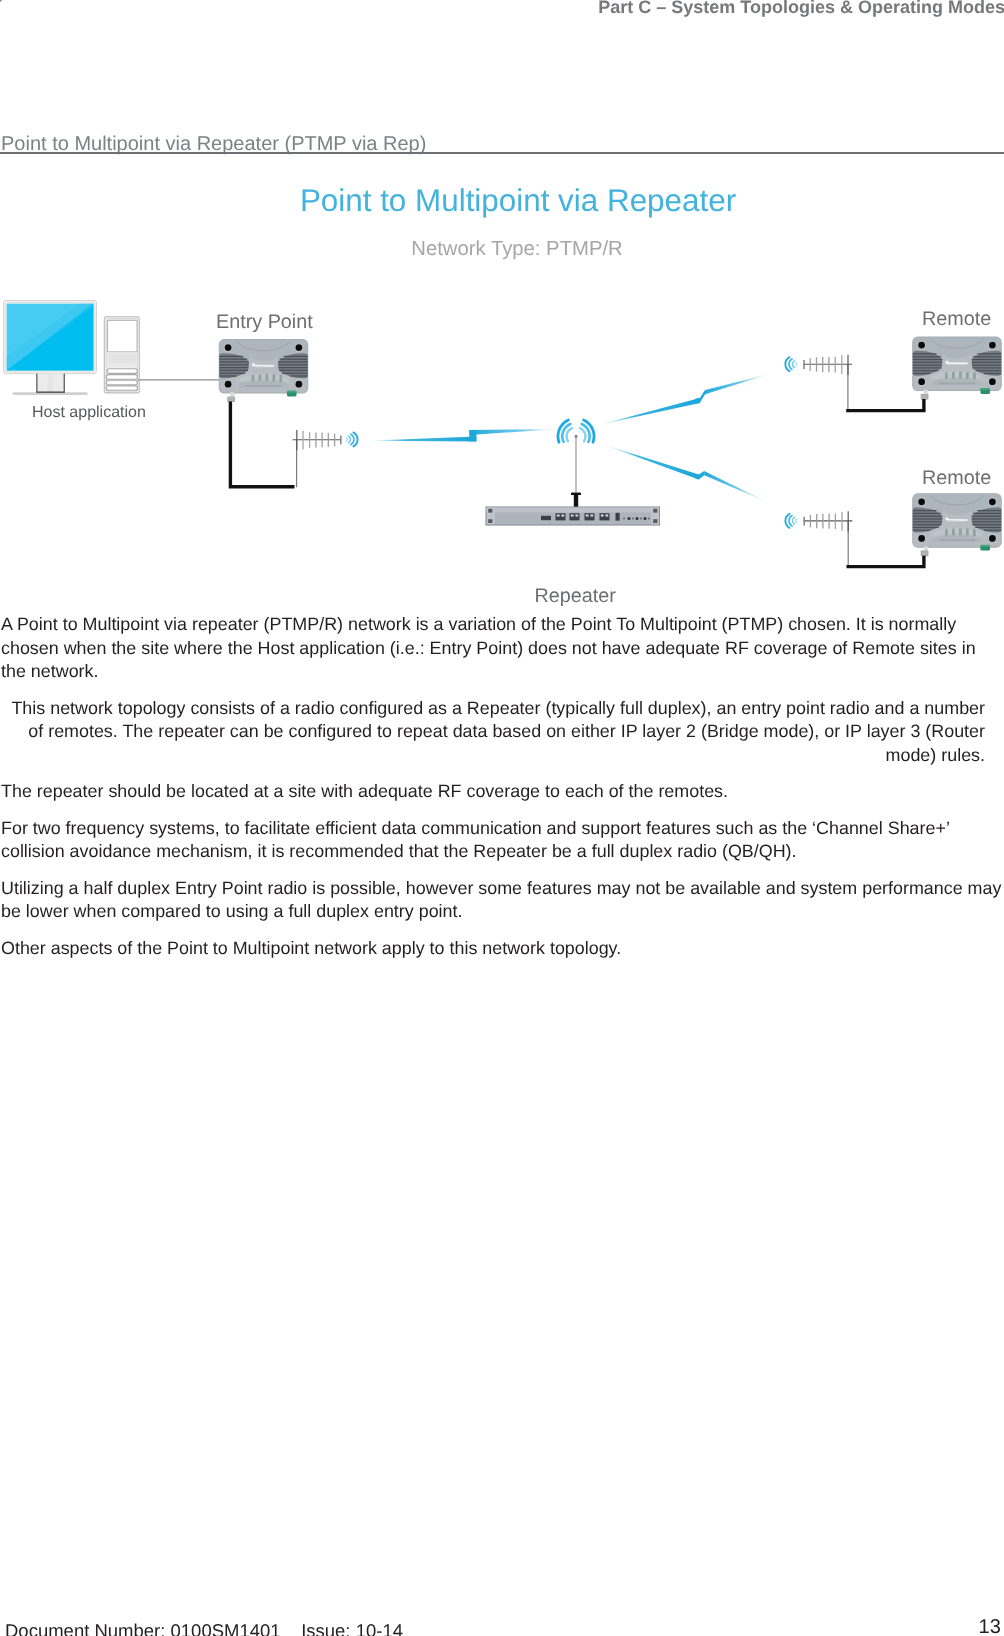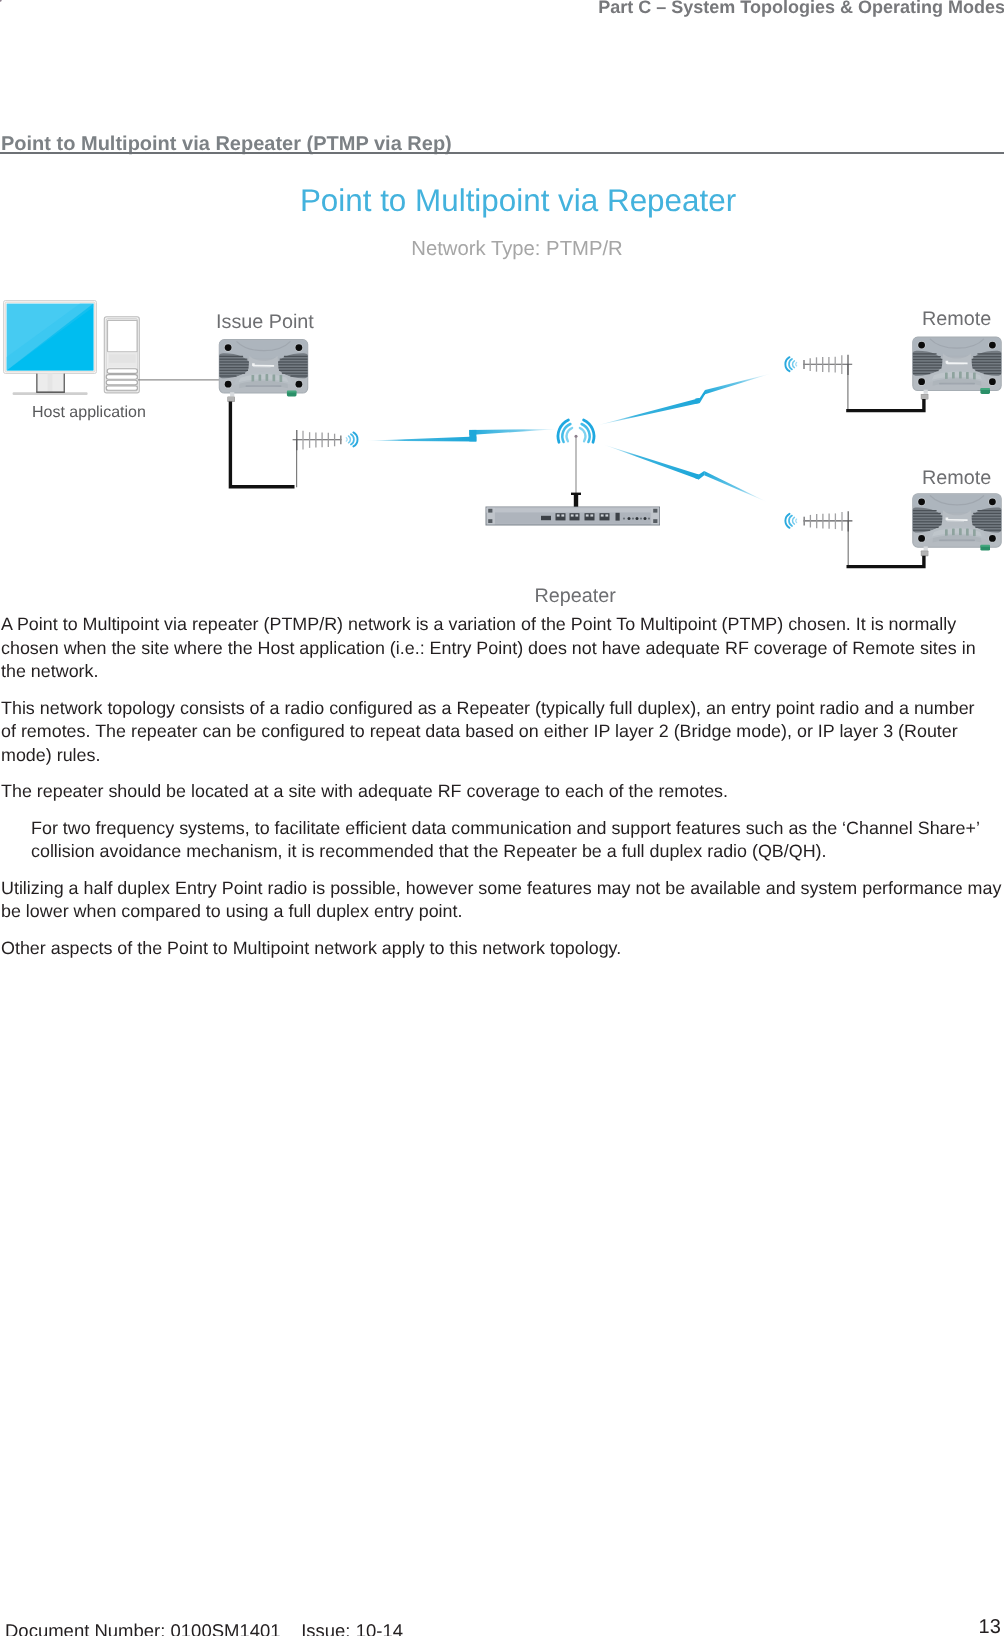--- a/index.html
+++ b/index.html
@@ -1,46 +1,46 @@
 <!DOCTYPE html>
 <html><head>
 <meta charset="utf-8">
 <title>Doc</title>
 <style>
   html,body{margin:0;padding:0;}
   body{width:1004px;height:1636px;background:#fff;font-family:"Liberation Sans",sans-serif;-webkit-font-smoothing:antialiased;text-rendering:geometricPrecision;}
   .page{position:relative;width:1004px;height:1636px;overflow:hidden;transform:translateZ(0);}
   .hdr{position:absolute;top:-3px;left:0;width:1005px;text-align:right;font-weight:bold;font-size:18px;color:#77787b;}
-  .sect{position:absolute;left:1px;top:133px;font-weight:bold;font-size:20px;color:#7c8185;}
+  .sect{position:absolute;left:1px;top:133px;font-weight:normal;font-size:20px;color:#7c8185;}
   .sectline{position:absolute;left:0px;top:152px;width:1004px;height:2px;background:#6d7175;}
   .figwrap{position:absolute;left:0;top:0px;width:1004px;height:600px;}
   .figwrap svg{display:block;}
   .figtitle{position:absolute;left:16px;top:183px;width:1004px;text-align:center;font-size:31.4px;color:#43b2dd;}
   .figsub{position:absolute;left:15px;top:237.7px;width:1004px;text-align:center;font-size:20.3px;color:#a6a6a6;}
   .dlabel{position:absolute;font-size:19.8px;color:#6d6e71;white-space:nowrap;}
   .body{position:absolute;left:1px;top:613.4px;width:1010px;font-size:17.9px;color:#231f20;line-height:23.4px;}
   .body p{margin:0 0 13.2px 0;}
   .body p:nth-child(1){width:990px;}
-  .body p:nth-child(2){width:984px;}
-  .body p:nth-child(4){width:972px;padding-left:30px;}
+  .body p:nth-child(2){width:984px;text-align:right;}
+  .body p:nth-child(4){width:972px;}
   .body p:nth-child(5){width:1012px;}
   .footer{position:absolute;left:5px;top:1619.6px;width:1004px;font-size:18.5px;color:#231f20;}
   .fnum{position:absolute;left:978.6px;top:1616px;font-size:20px;color:#231f20;}
 </style>
 </head>
 <body>
 
 <div class="page">
   <div class="hdr">Part C – System Topologies &amp; Operating Modes</div>
   <div class="sect">Point to Multipoint via Repeater (PTMP via Rep)</div>
   <div class="sectline"></div>
   <div class="figwrap">
     <div class="figtitle">Point to Multipoint via Repeater</div>
     <div class="figsub">Network Type: PTMP/R</div>
-    <div class="dlabel" style="left:216px;top:311px;">Issue Point</div>
+    <div class="dlabel" style="left:216px;top:311px;">Entry Point</div>
     <div class="dlabel" style="left:534.5px;top:549px;margin-top:36px;">Repeater</div>
     <div class="dlabel" style="left:922px;top:308px;">Remote</div>
     <div class="dlabel" style="left:922px;top:467px;">Remote</div>
     <div class="dlabel hostlbl" style="left:32px;top:404px;font-size:16px;color:#58595b;">Host application</div>
     <svg width="1004" height="600" viewBox="0 0 1004 600">
       <defs>
         <linearGradient id="scr" x1="0" y1="0" x2="0.55" y2="1">
           <stop offset="0" stop-color="#54d1f5"></stop>
             <stop offset="0.45" stop-color="#3fc6f2"></stop>
           <stop offset="0.5" stop-color="#00bdf0"></stop>

